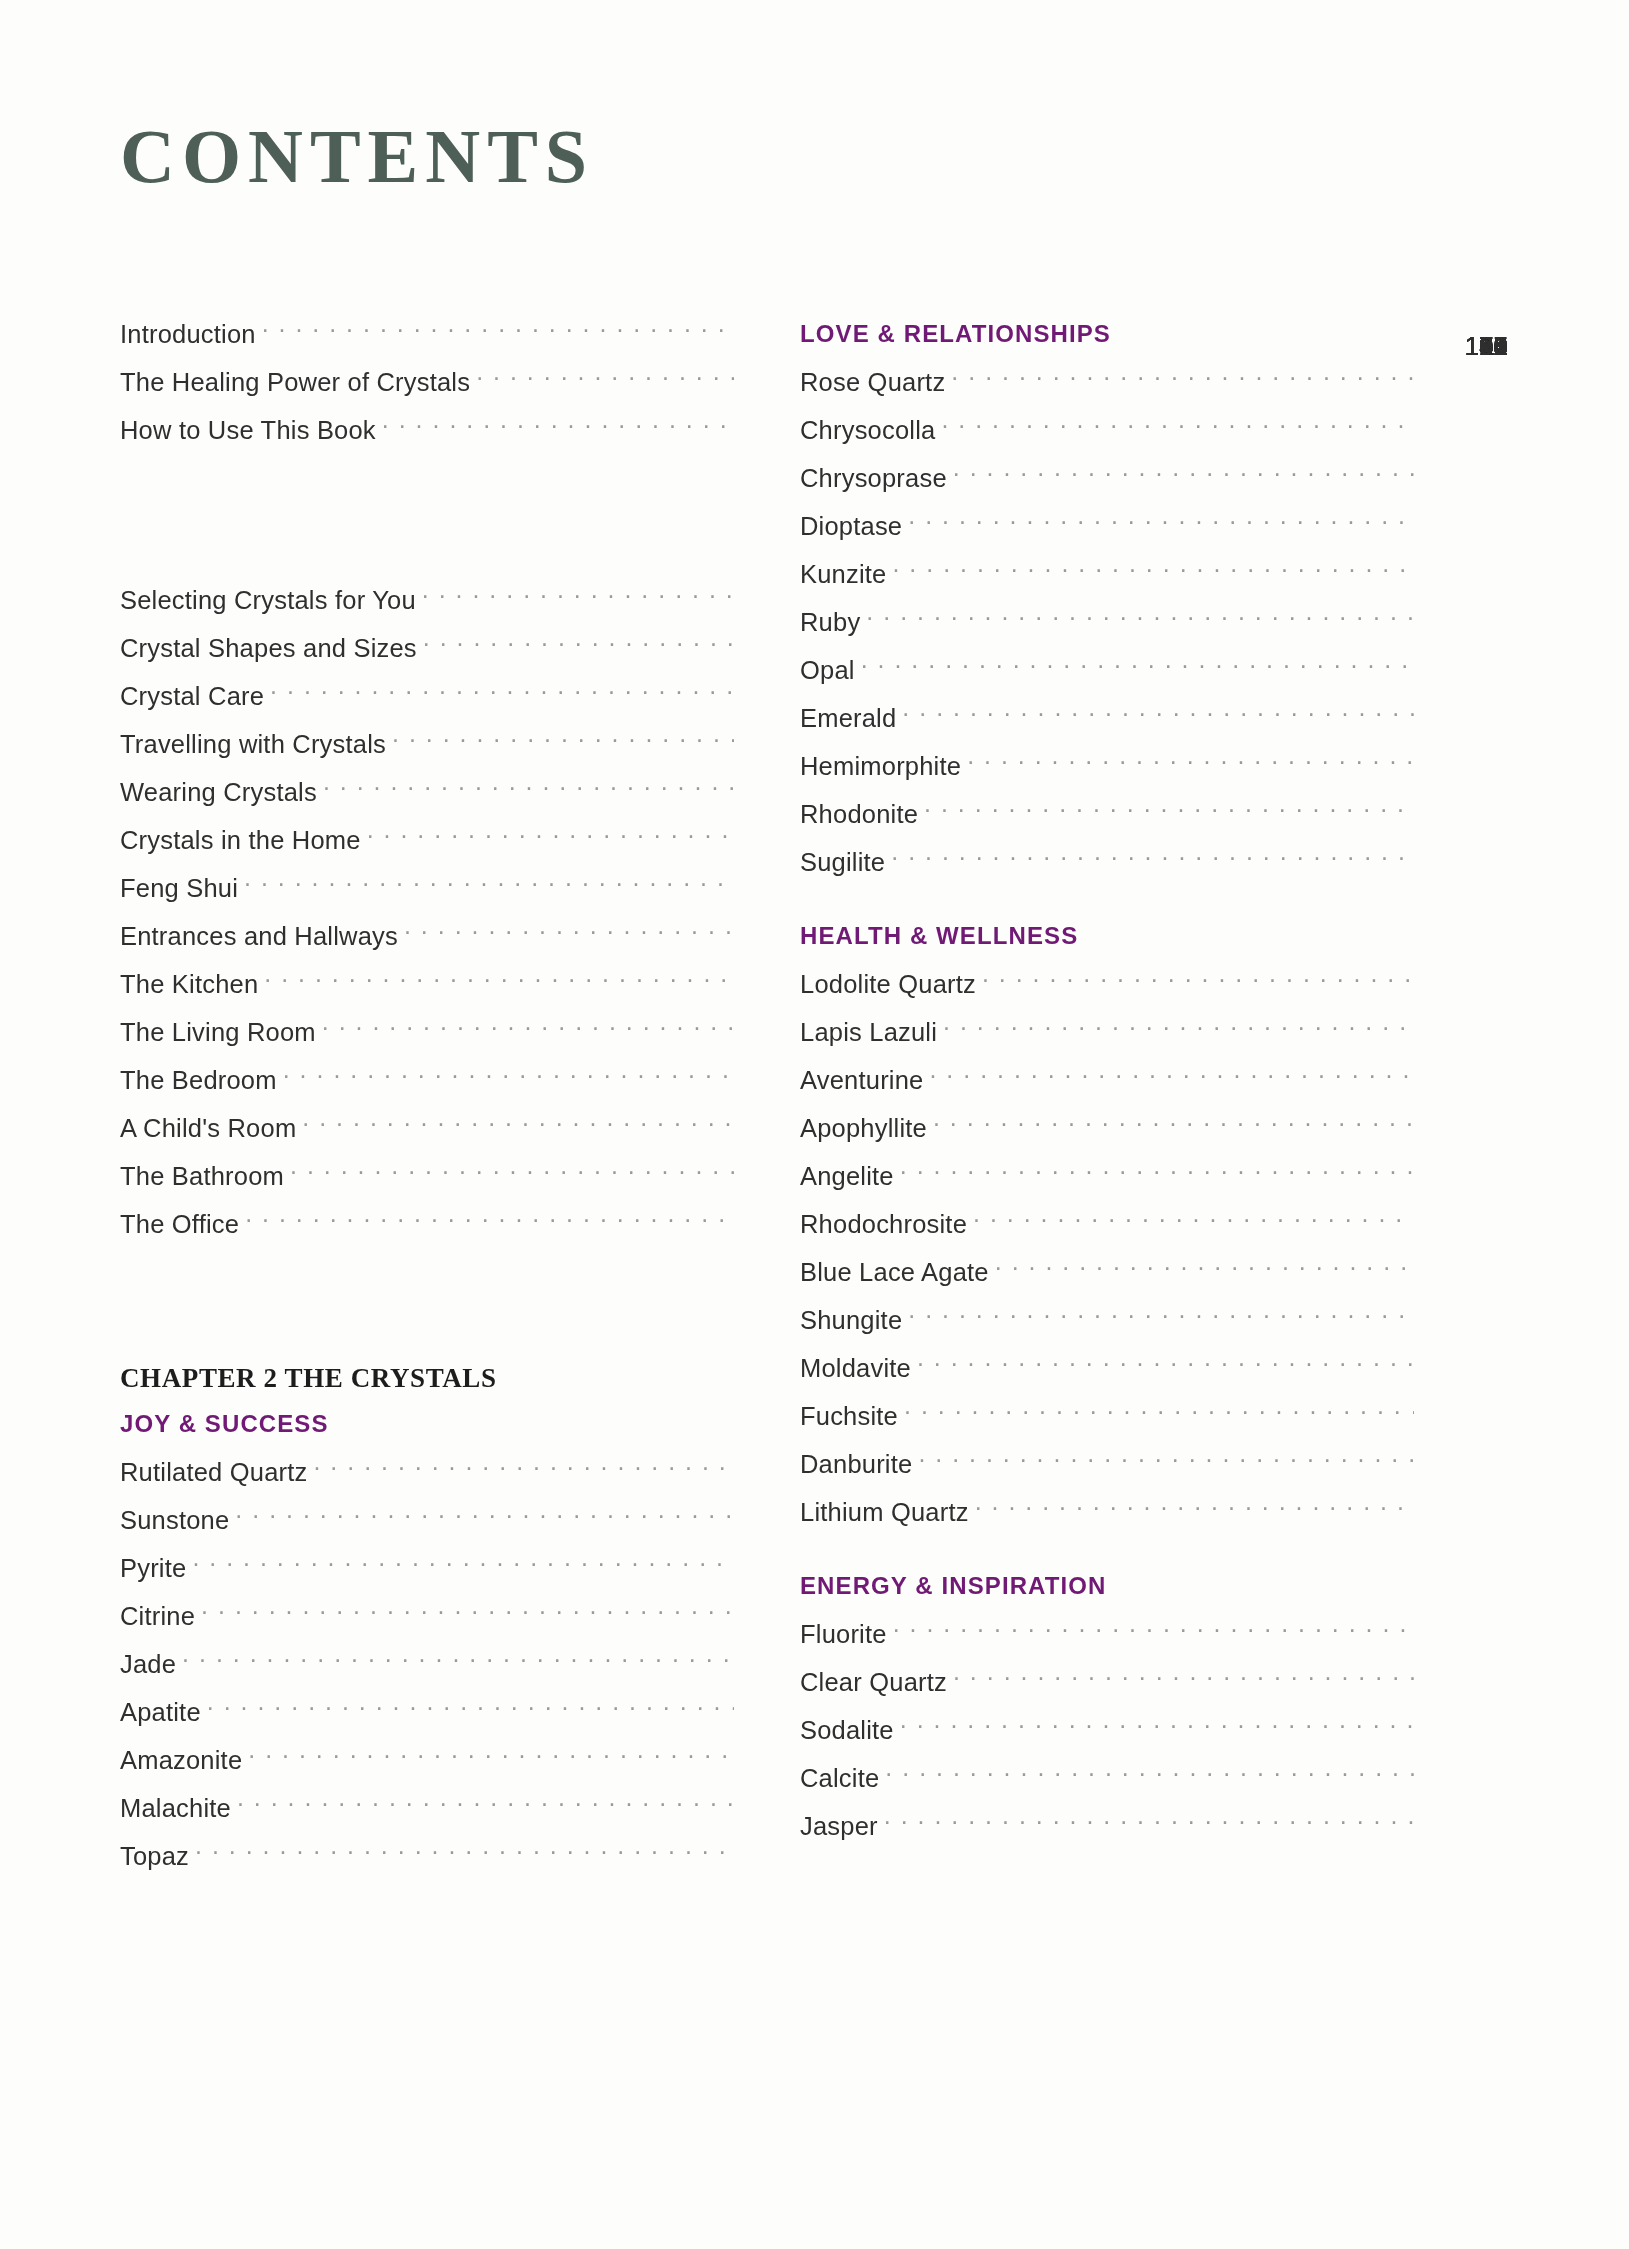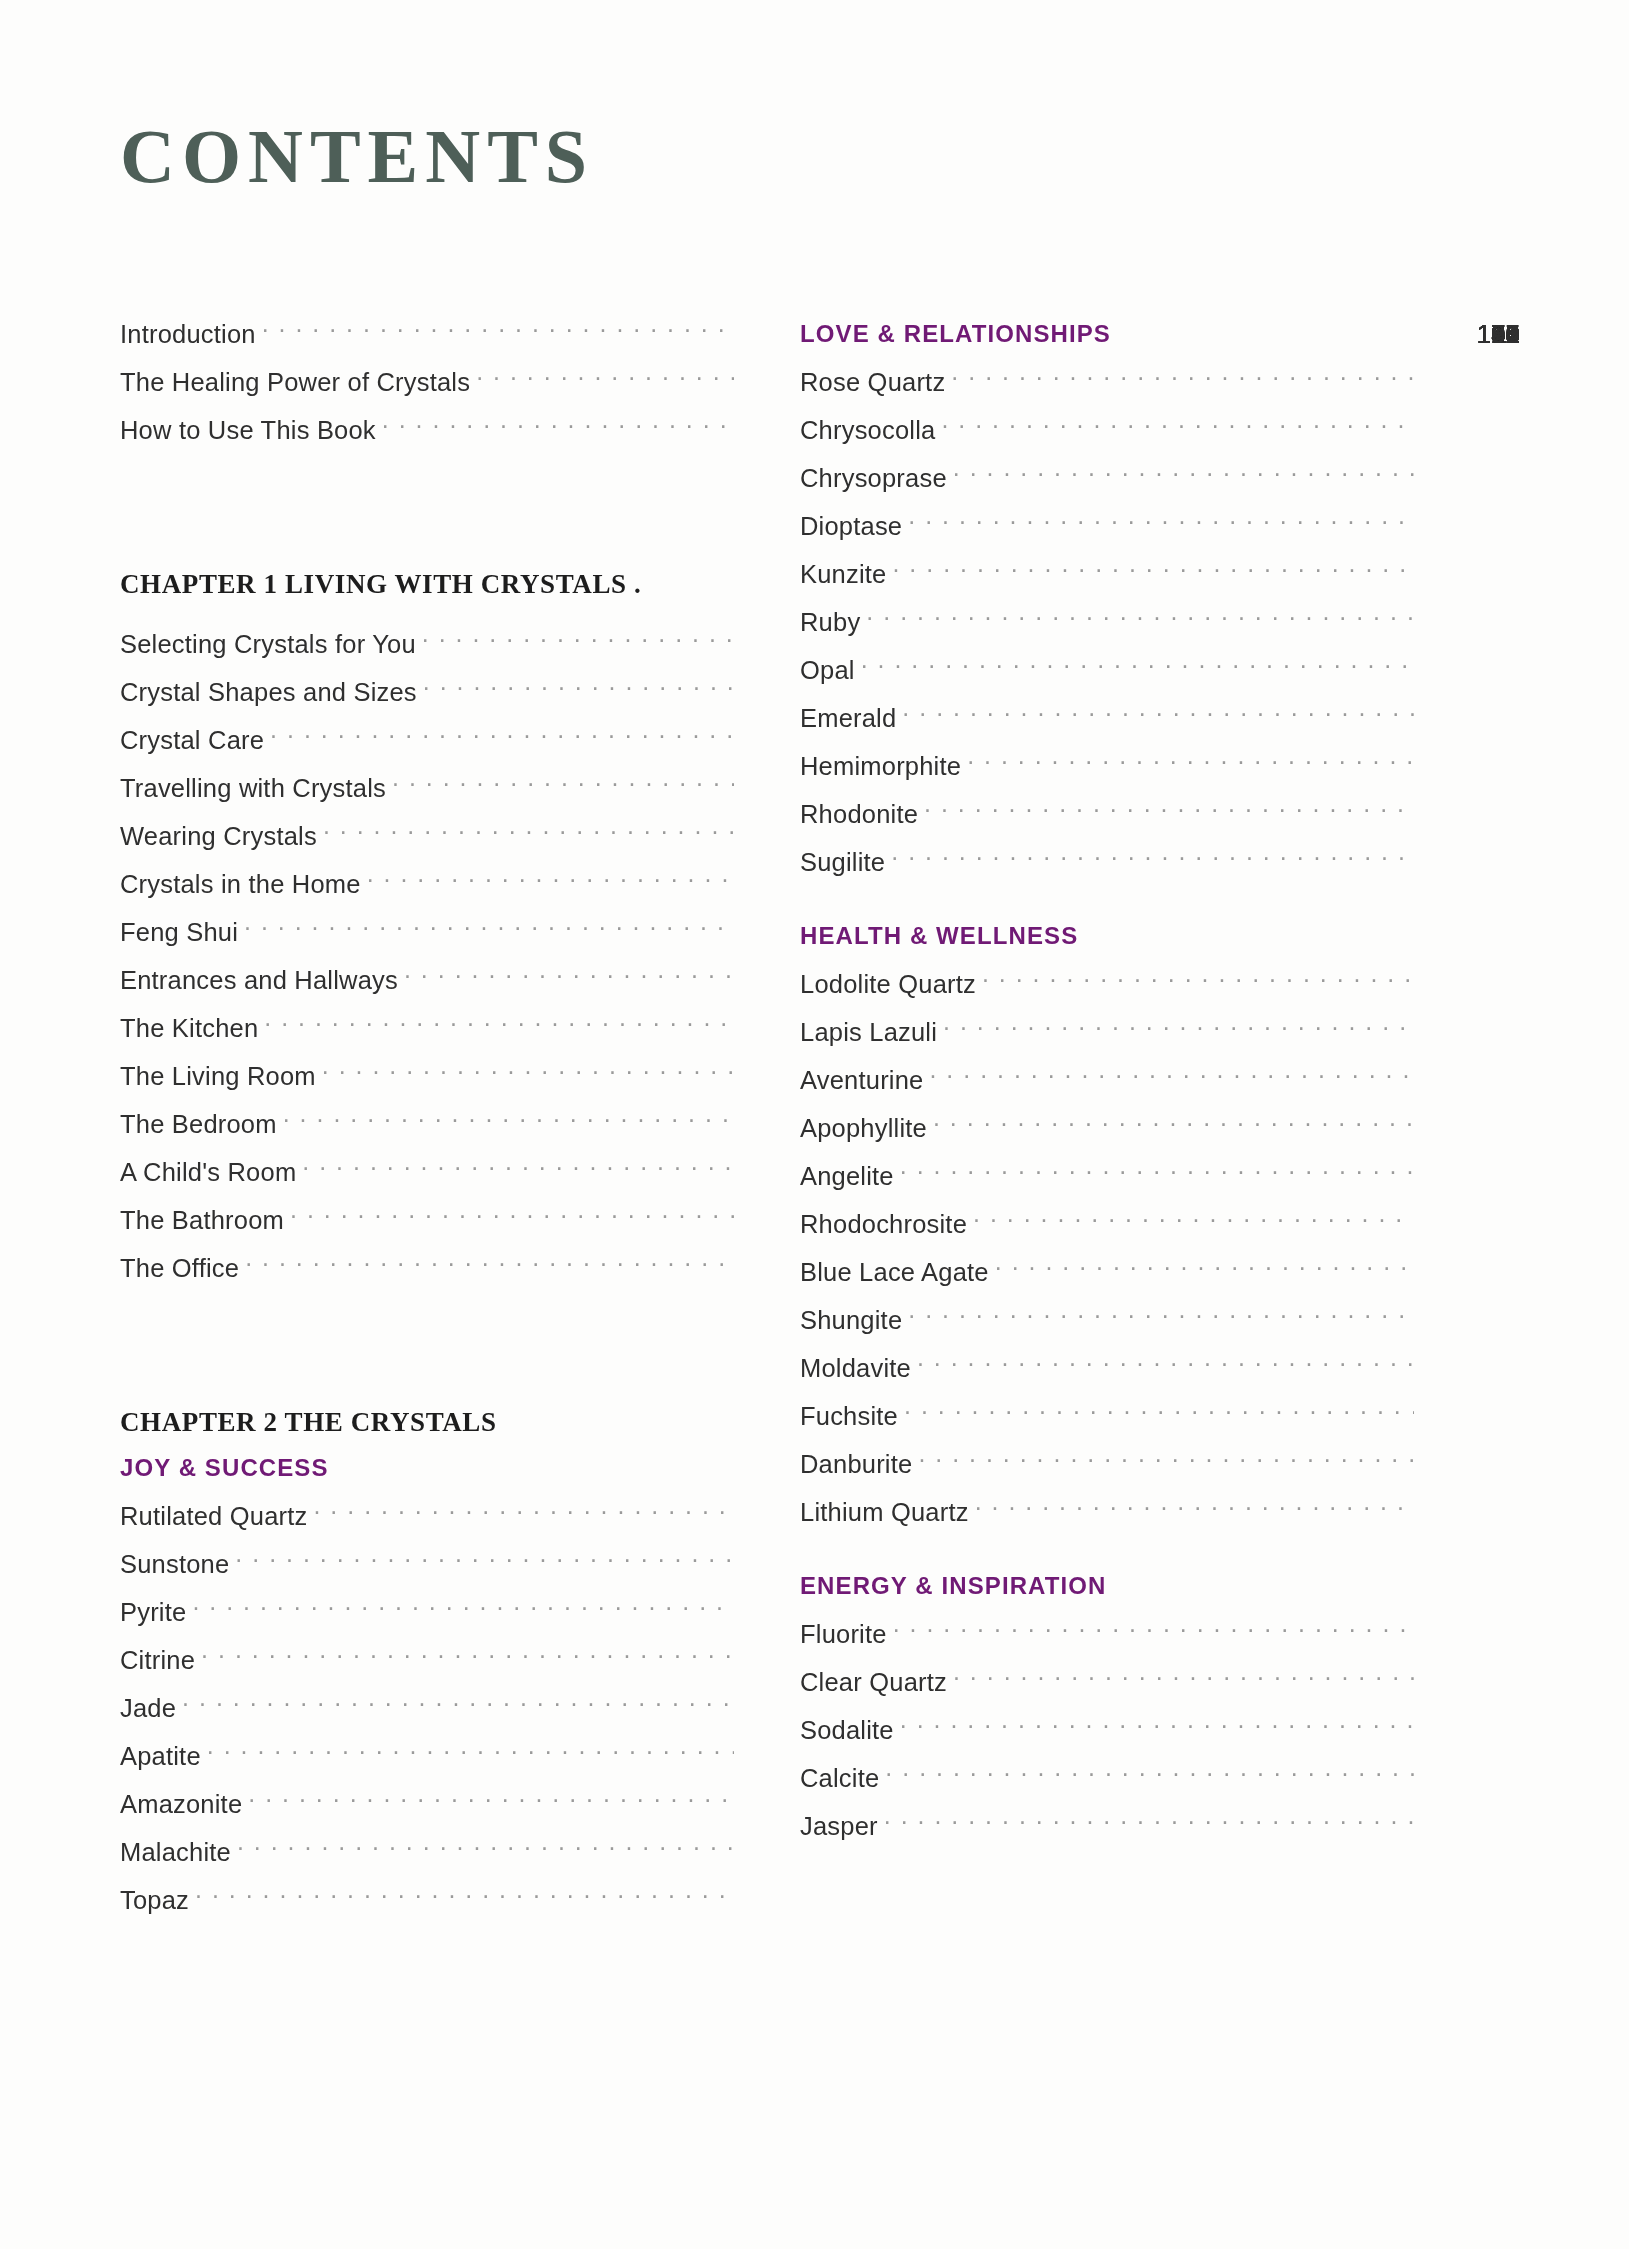--- a/index.html
+++ b/index.html
@@ -12,21 +12,21 @@
     background: #fdfdfc;
     font-family: "Liberation Sans", sans-serif;
     color: #2b2b2b;
     position: relative;
     overflow: hidden;
   }
 
   .page {
     position: absolute;
     inset: 0;
-    padding: 0;
+    padding: 12px;
   }
 
   
   .toc-title {
     position: absolute;
     left: 120px;
     top: 118px;
     font-family: "Liberation Serif", "DejaVu Serif", serif;
     font-weight: bold;
     font-size: 76px;
@@ -144,21 +144,20 @@
         </div>
         <div class="entry">
           <span class="label">How to Use This Book</span>
           <span class="leader"></span>
           <span class="page">12</span>
         </div>
       </div>
 
       <div class="gap-lg"></div>
 
-      <div class="chapter-head">CHAPTER 1  LIVING WITH CRYSTALS  .</div>
 
       <div class="gap-xs"></div>
 
       <div>
         <div class="entry">
           <span class="label">Selecting Crystals for You</span>
           <span class="leader"></span>
           <span class="page">16</span>
         </div>
         <div class="entry">

